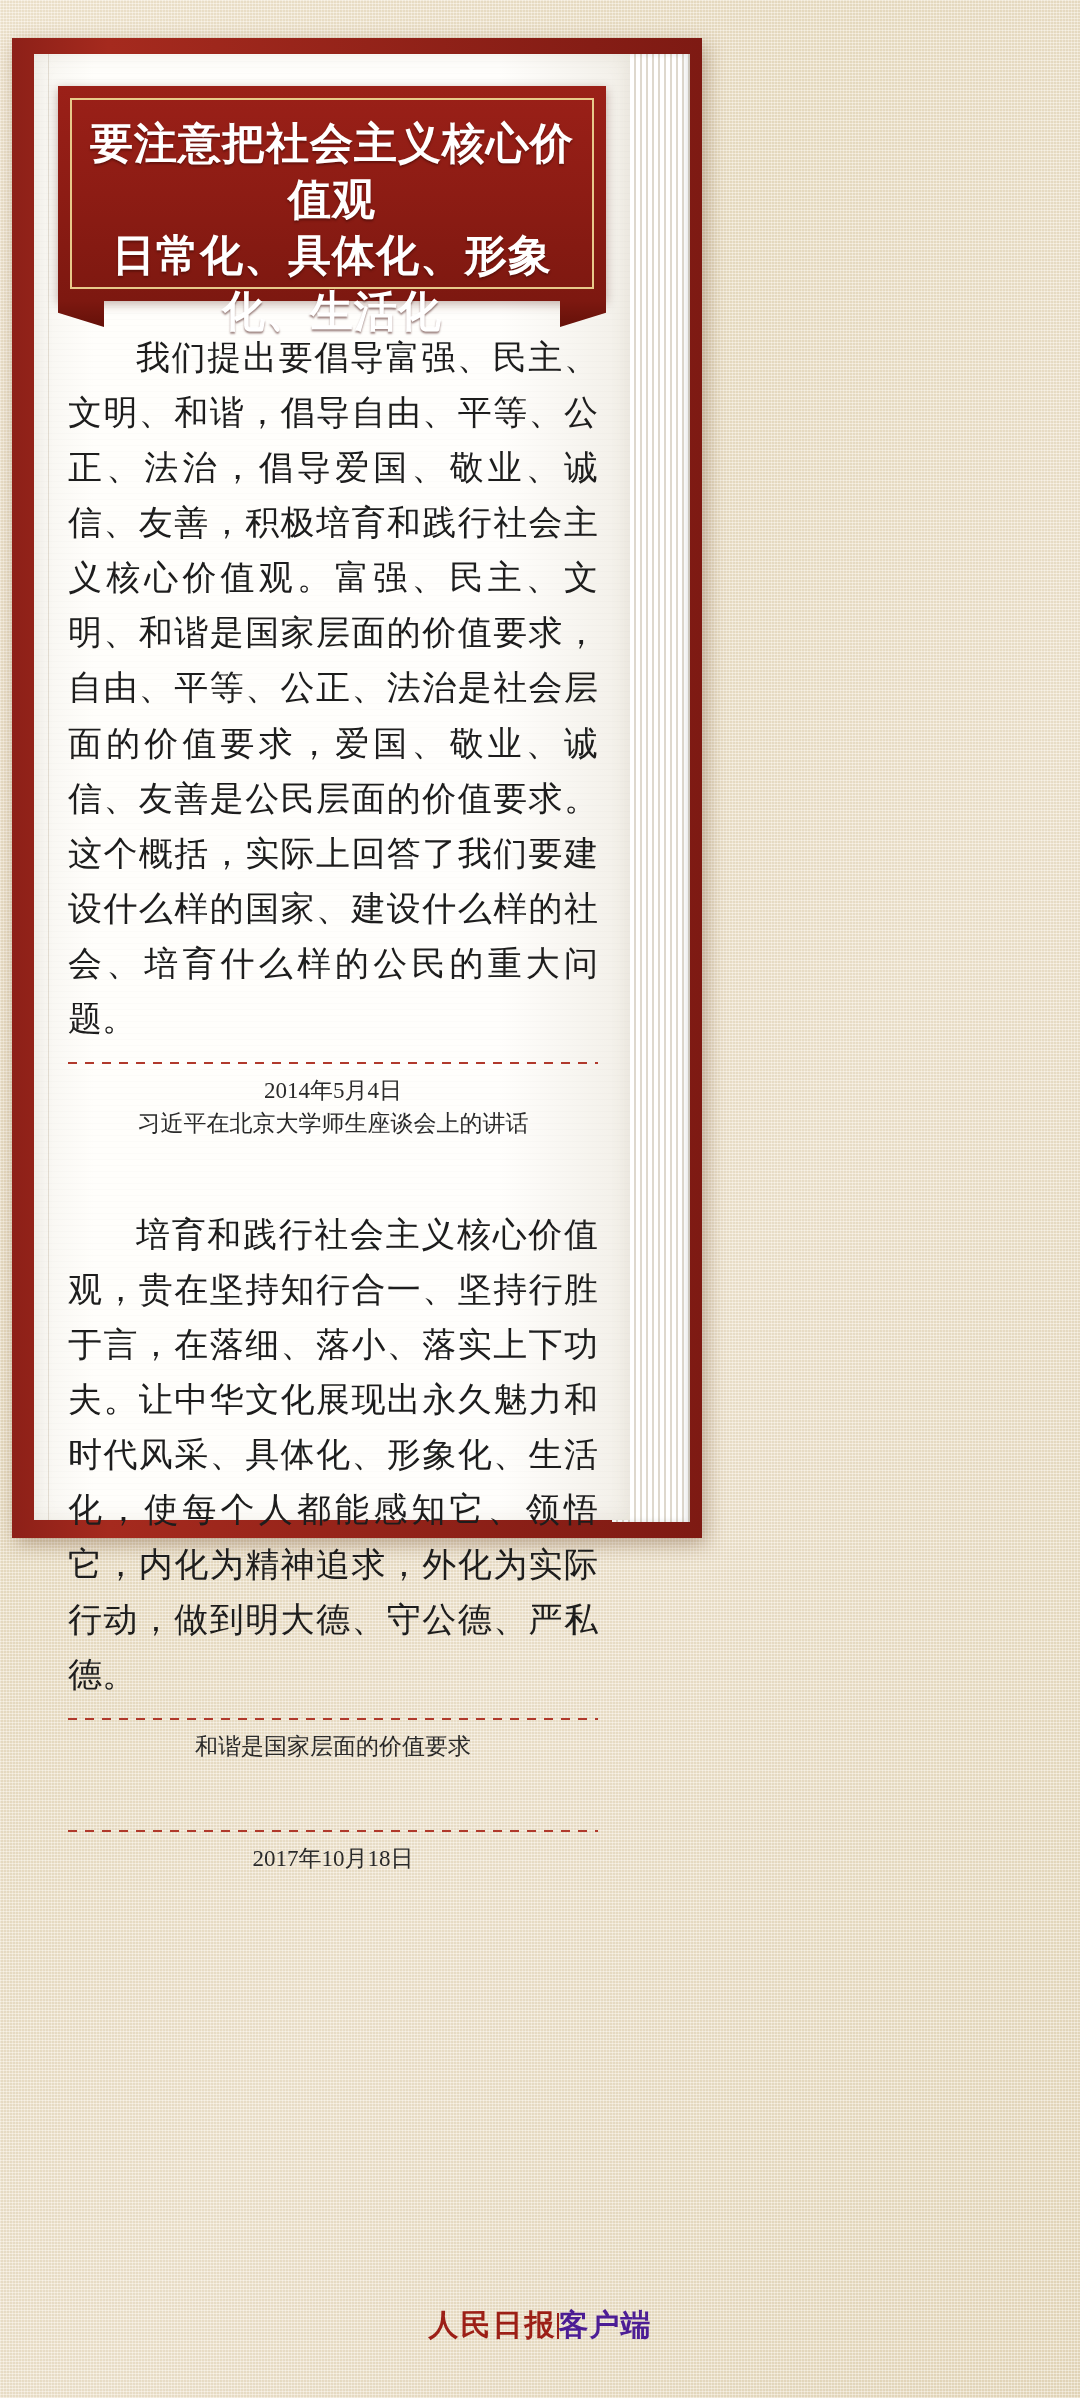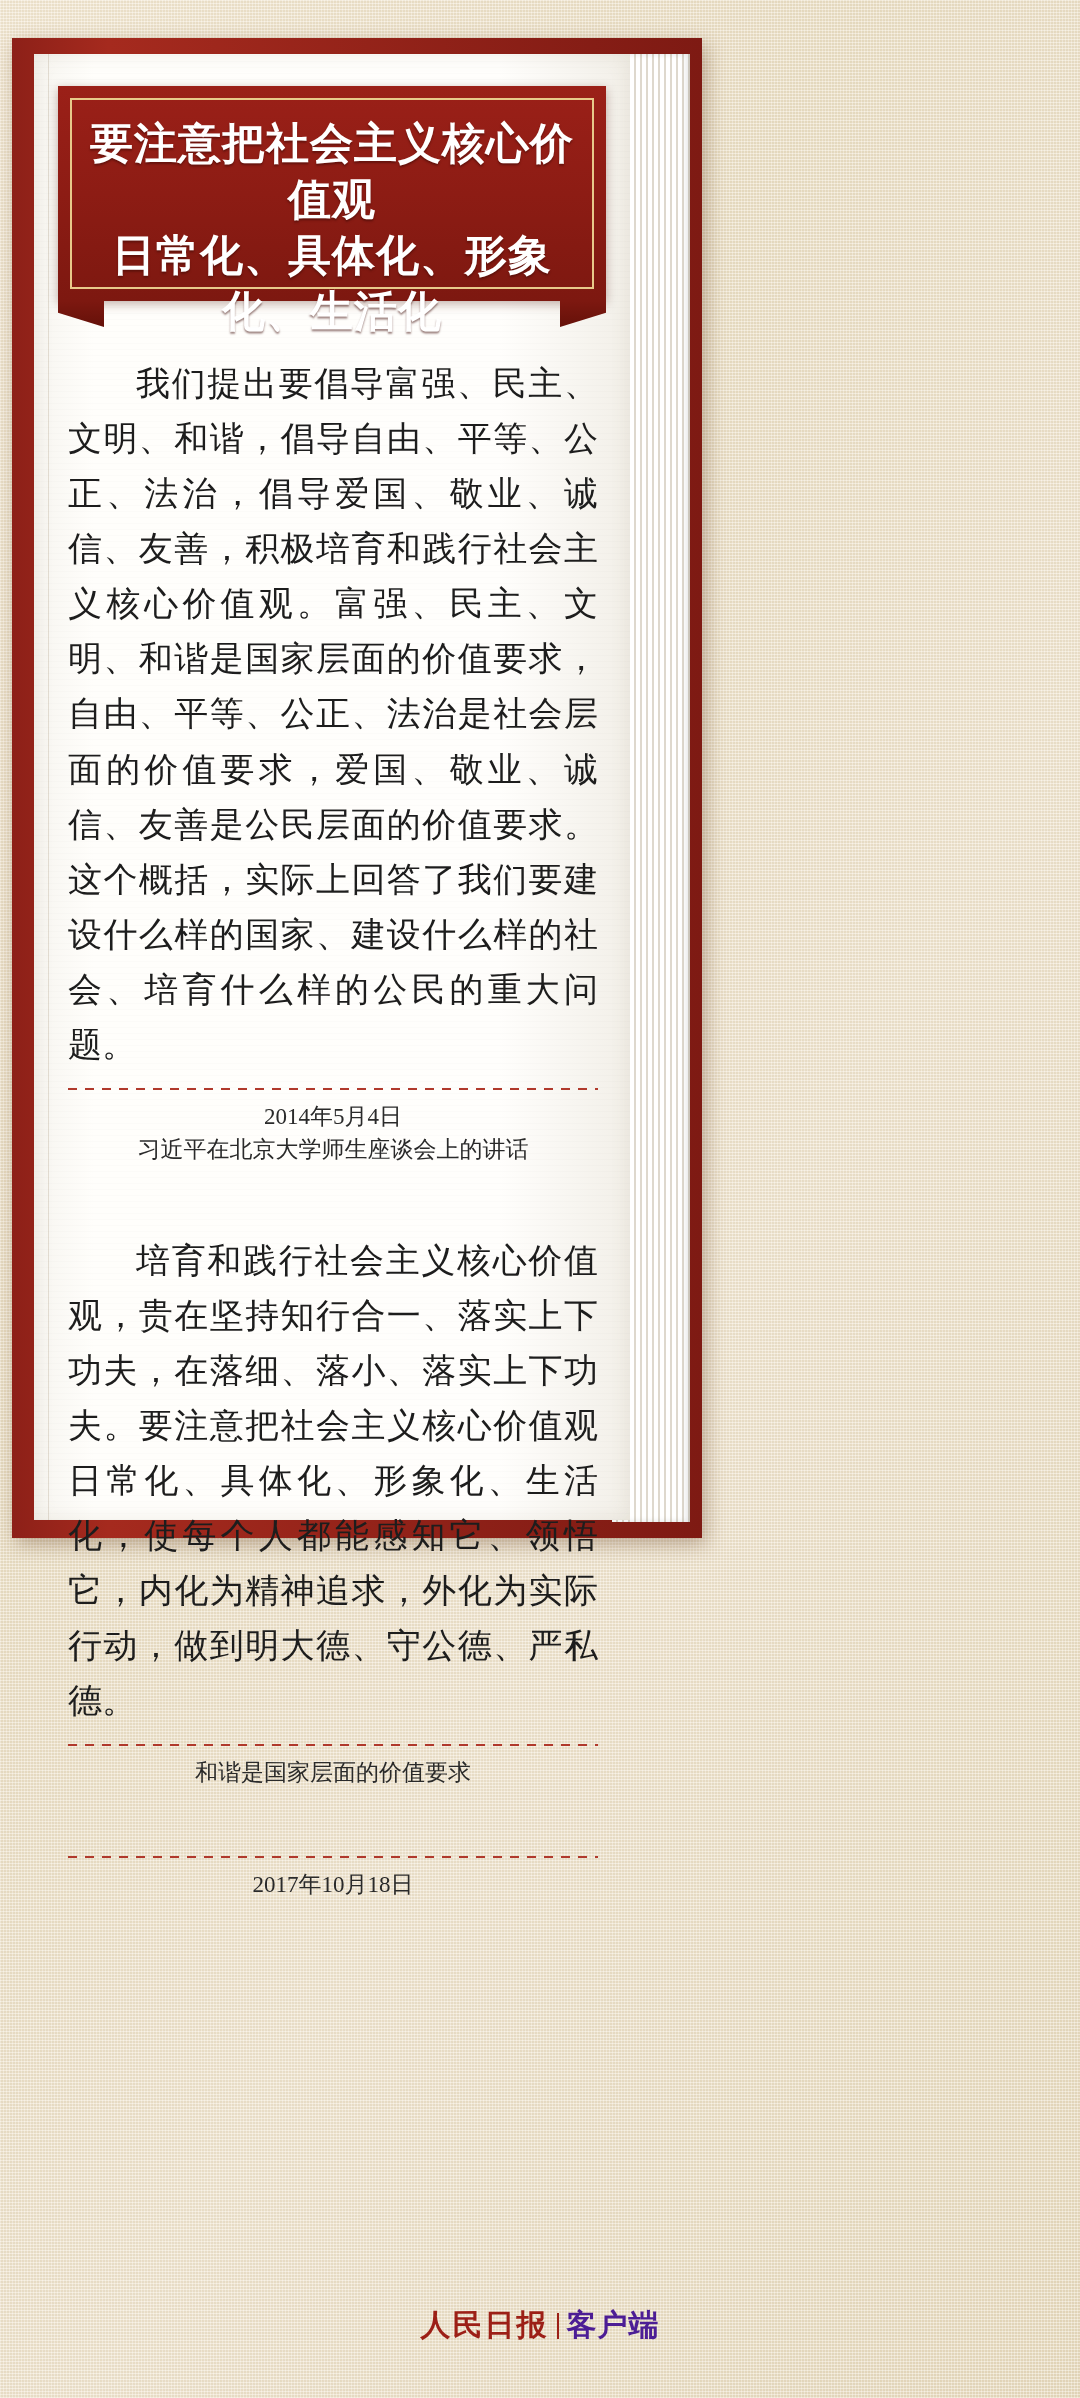--- a/index.html
+++ b/index.html
@@ -119,21 +119,21 @@
     line-height: 1.30;
     letter-spacing: 1px;
     text-align: center;
     text-shadow: 0 2px 2px rgba(60,10,5,0.5);
   }
 
   
   .content {
     position: absolute;
     left: 56px;
-    top: 318px;
+    top: 292px;
     width: 530px;
   }
   .quote-block {
     margin-bottom: 66px;
   }
   .quote-text {
     font-size: 34px;
     line-height: 1.62;
     color: #1d1d1d;
     text-align: justify;
@@ -158,21 +158,21 @@
   .footer {
     position: absolute;
     left: 0;
     bottom: 52px;
     width: 1080px;
     text-align: center;
   }
   .footer-inner {
     display: inline-flex;
     align-items: center;
-    gap: 8px;
+    gap: 0;
   }
   .footer-mark {
     font-family: "Liberation Serif", "DejaVu Serif", serif;
     font-weight: bold;
     font-size: 30px;
     color: #9c1f16;
     letter-spacing: 2px;
   }
   .footer-div {
     width: 2px;
@@ -215,21 +215,21 @@
     <div class="quote-block">
       <div class="quote-text">我们提出要倡导富强、民主、文明、和谐，倡导自由、平等、公正、法治，倡导爱国、敬业、诚信、友善，积极培育和践行社会主义核心价值观。富强、民主、文明、和谐是国家层面的价值要求，自由、平等、公正、法治是社会层面的价值要求，爱国、敬业、诚信、友善是公民层面的价值要求。这个概括，实际上回答了我们要建设什么样的国家、建设什么样的社会、培育什么样的公民的重大问题。</div>
       <div class="dash-rule"></div>
       <div class="attrib">
         <div>2014年5月4日</div>
         <div>习近平在北京大学师生座谈会上的讲话</div>
       </div>
     </div>
 
     <div class="quote-block">
-      <div class="quote-text">培育和践行社会主义核心价值观，贵在坚持知行合一、落实上下功夫，在落细、落小、落实上下功夫。要注意把社会主义核心价值观日常化、具体化、形象化、生活化，使每个人都能感知它、领悟它，内化为精神追求，外化为实际行动，做到明大德、守公德、严私德。</div>
+      <div class="quote-text">培育和践行社会主义核心价值观，贵在坚持知行合一、坚持行胜于言，在落细、落小、落实上下功夫。让中华文化展现出永久魅力和时代风采、具体化、形象化、生活化，使每个人都能感知它、领悟它，内化为精神追求，外化为实际行动，做到明大德、守公德、严私德。</div>
       <div class="dash-rule"></div>
       <div class="attrib">
         <div>和谐是国家层面的价值要求</div>
       </div>
     </div>
 
     <div class="quote-block">
       <div class="dash-rule"></div>
       <div class="attrib">
         <div>2017年10月18日</div>

